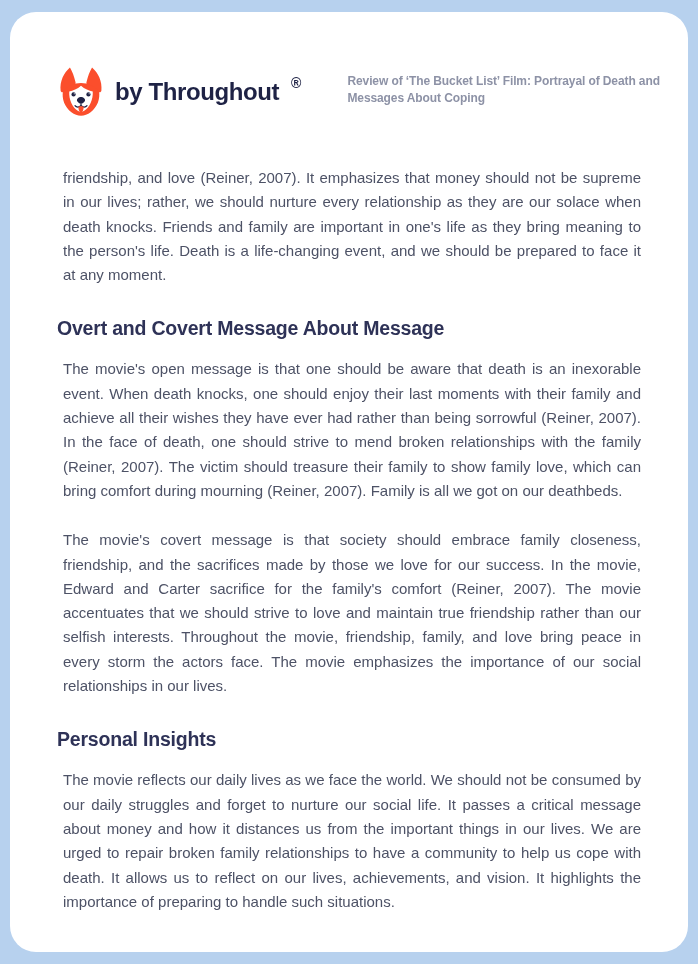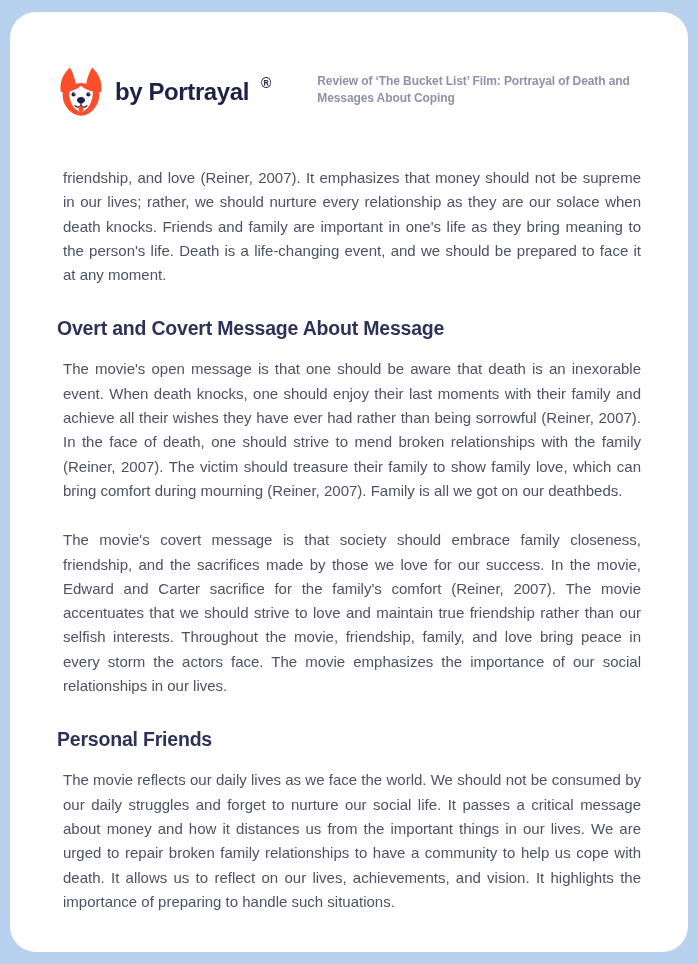--- a/index.html
+++ b/index.html
@@ -114,36 +114,36 @@
         <circle cx="65.5" cy="57" r="4.4" fill="#1e2245"></circle>
         <circle cx="36" cy="55.6" r="1.2" fill="#ffffff"></circle>
         <circle cx="67" cy="55.6" r="1.2" fill="#ffffff"></circle>
 
         <path fill="#1e2245" d="M43 65.5 C45 63.5 48 62.5 50 62.5 C52 62.5 55 63.5 57 65.5 C59 67.5 59 70.5 57 72.5 C55 75 52.5 76.5 50 76.5 C47.5 76.5 45 75 43 72.5 C41 70.5 41 67.5 43 65.5 Z"></path>
 
         <path fill="none" stroke="#1e2245" stroke-width="2.6" stroke-linecap="round" d="M50 76.5 L50 80 M50 80 C46.5 84.5 40.5 84.5 37.5 80.5 M50 80 C53.5 84.5 59.5 84.5 62.5 80.5"></path>
 
         <path fill="#fb4e2c" d="M44.5 83.5 C44.5 82 46.5 81.5 50 81.5 C53.5 81.5 55.5 82 55.5 83.5 C55.5 89.5 53.5 94.5 50 94.5 C46.5 94.5 44.5 89.5 44.5 83.5 Z"></path>
       </svg>
-      <span class="brand-text">by Portrayal</span>
+      <span class="brand-text">by Throughout</span>
       <span class="brand-reg">®</span>
     </div>
 
     <div class="doc-meta">
       <div class="doc-title">Review of ‘The Bucket List’ Film: Portrayal of Death and Messages About Coping</div>
     </div>
 
   </div>
 
   <div class="article">
 
     <p>friendship, and love (Reiner, 2007). It emphasizes that money should not be supreme in our lives; rather, we should nurture every relationship as they are our solace when death knocks. Friends and family are important in one's life as they bring meaning to the person's life. Death is a life-changing event, and we should be prepared to face it at any moment.</p>
 
     <h2>Overt and Covert Message About Message</h2>
     <p>The movie's open message is that one should be aware that death is an inexorable event. When death knocks, one should enjoy their last moments with their family and achieve all their wishes they have ever had rather than being sorrowful (Reiner, 2007). In the face of death, one should strive to mend broken relationships with the family (Reiner, 2007). The victim should treasure their family to show family love, which can bring comfort during mourning (Reiner, 2007). Family is all we got on our deathbeds.</p>
     <p>The movie's covert message is that society should embrace family closeness, friendship, and the sacrifices made by those we love for our success. In the movie, Edward and Carter sacrifice for the family's comfort (Reiner, 2007). The movie accentuates that we should strive to love and maintain true friendship rather than our selfish interests. Throughout the movie, friendship, family, and love bring peace in every storm the actors face. The movie emphasizes the importance of our social relationships in our lives.</p>
 
-    <h2>Personal Friends</h2>
+    <h2>Personal Insights</h2>
     <p>The movie reflects our daily lives as we face the world. We should not be consumed by our daily struggles and forget to nurture our social life. It passes a critical message about money and how it distances us from the important things in our lives. We are urged to repair broken family relationships to have a community to help us cope with death. It allows us to reflect on our lives, achievements, and vision. It highlights the importance of preparing to handle such situations.</p>
 
   </div>
 
 </div>
 
 </body></html>

